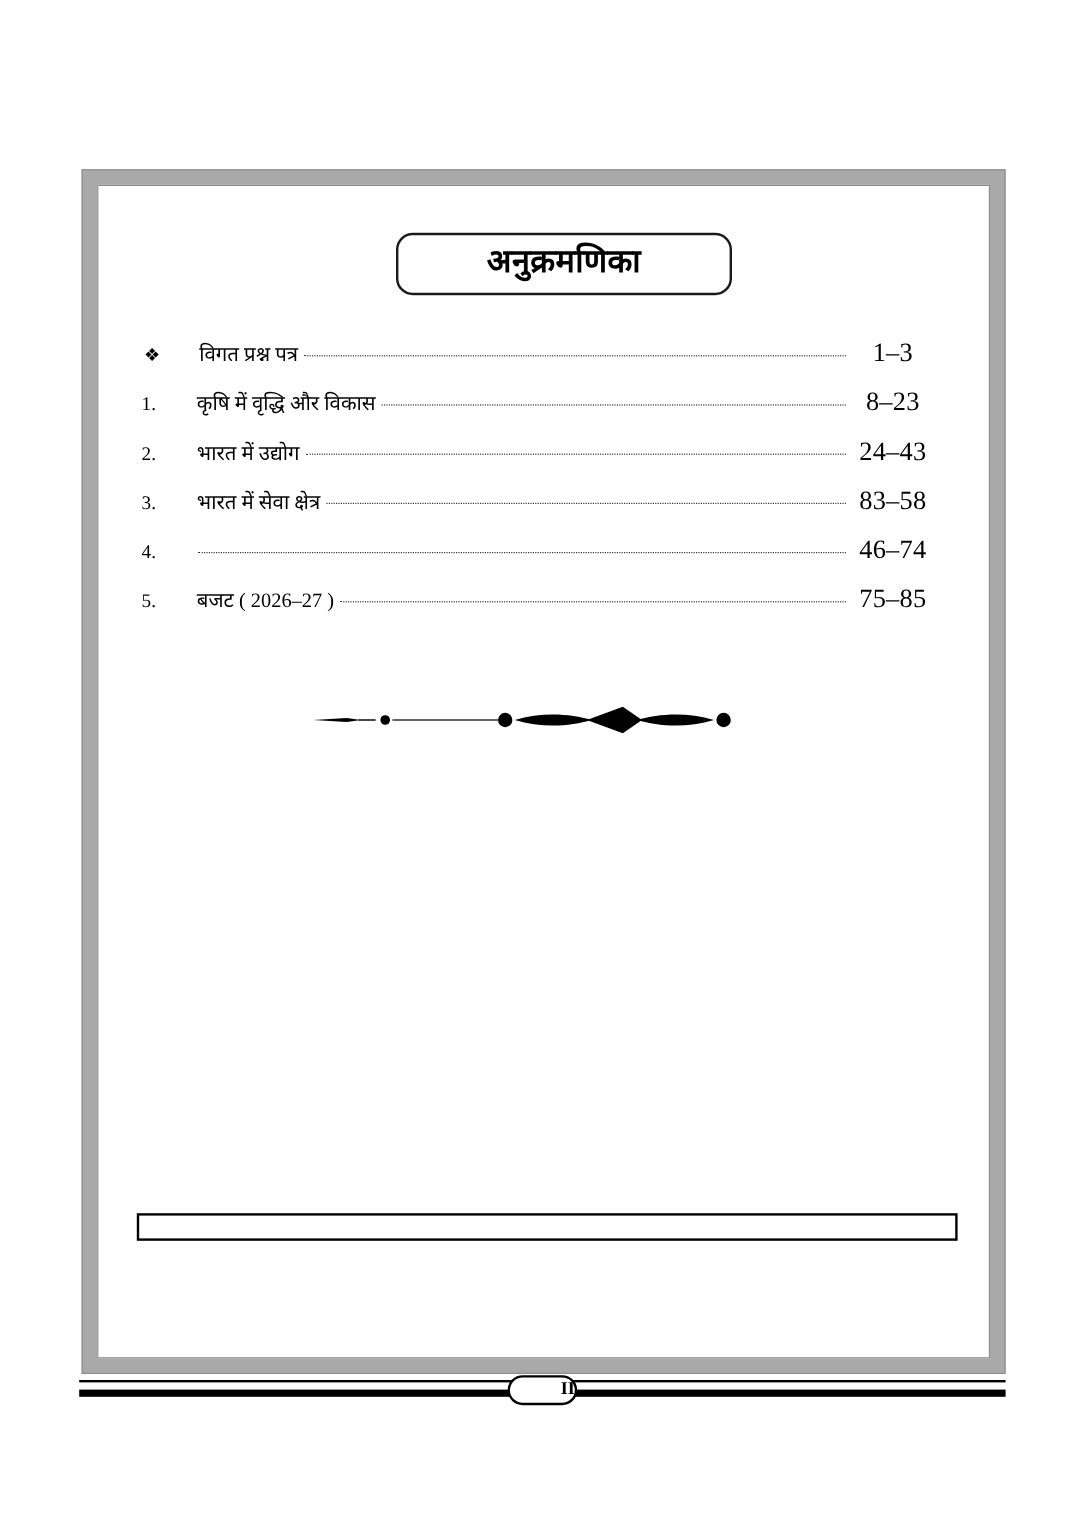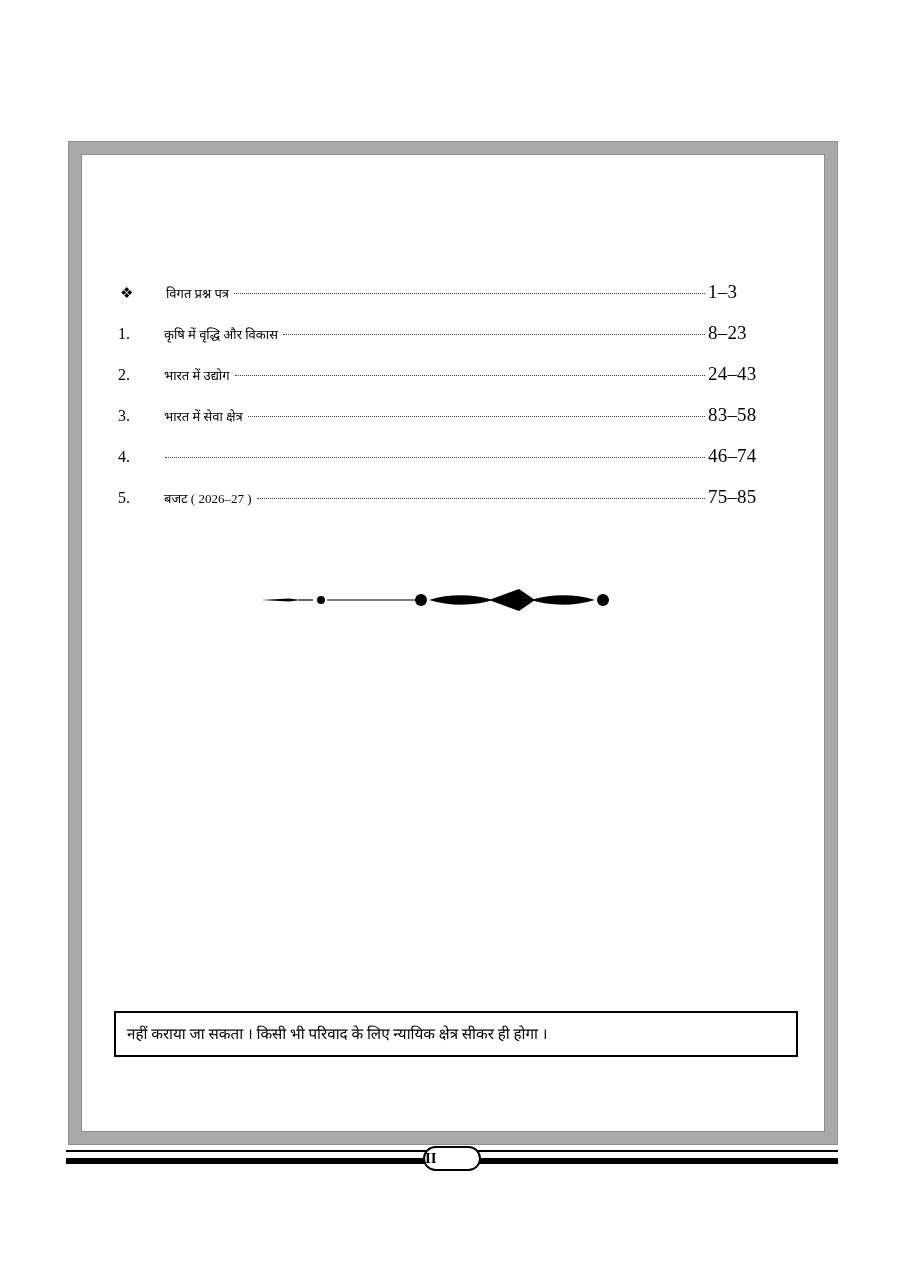--- a/index.html
+++ b/index.html
@@ -78,34 +78,34 @@
     text-align: left;
     font-size: 16px;
   }
   .toc-marker.bullet {
     font-size: 15px;
     padding-left: 2px;
   }
   .toc-title {
     white-space: nowrap;
     padding-right: 4px;
-    font-size: 13px;
+    font-size: 17px;
   }
   .toc-leader {
     flex: 1 1 auto;
     position: relative;
     top: -4px;
     border-bottom: 1.6px dotted #3a3a3a;
     margin: 0 3px 0 1px;
     min-width: 12px;
   }
   .toc-page {
     flex: 0 0 72px;
-    text-align: left;
-    font-size: 19px;
+    text-align: center;
+    font-size: 22px;
     letter-spacing: 0.2px;
   }
 
   
   #ornament {
     position: absolute;
     left: 50%;
     transform: translateX(-50%);
     top: 428px;
     width: 420px;
@@ -158,35 +158,38 @@
     transform: translateX(-50%);
     top: -4px;
     width: 58px;
     height: 25px;
     box-sizing: border-box;
     background: #ffffff;
     border: 2px solid #000;
     border-radius: 13px;
     display: flex;
     align-items: center;
-    justify-content: flex-start;
+    justify-content: flex-end;
     z-index: 2;
   }
   #footer-page-number {
     font-size: 15px;
     font-weight: 700;
     line-height: 1;
   }
 </style>
 </head>
 <body>
 
 <div id="page-frame">
   <div id="page-frame-inner">
 
+    <div id="title-box">
+      <span id="title-text">अनुक्रमणिका</span>
+    </div>
 
     <div id="toc">
 
       <div class="toc-row">
         <span class="toc-marker bullet">❖</span>
         <span class="toc-title">विगत प्रश्न पत्र</span>
         <span class="toc-leader"></span>
         <span class="toc-page">1–3</span>
       </div>
 
@@ -247,21 +250,20 @@
         <g fill="#000" transform="translate(420,0) scale(-1,1)">
           <rect x="84" y="16.5" width="0" height="1"></rect>
         </g>
         <g fill="#000">
           <rect x="368" y="16.5" width="0" height="1"></rect>
         </g>
       </svg>
     </div>
 
     <div id="note-box">
-      <div class="note-line">नहीं कराया जा सकता । किसी भी परिवाद के लिए न्यायिक क्षेत्र सीकर ही होगा ।</div>
     </div>
 
   </div>
 </div>
 
 <div id="footer">
   <div id="footer-rule-thin"></div>
   <div id="footer-rule-thick"></div>
   <div id="footer-page-box">
     <span id="footer-page-number">II</span>

